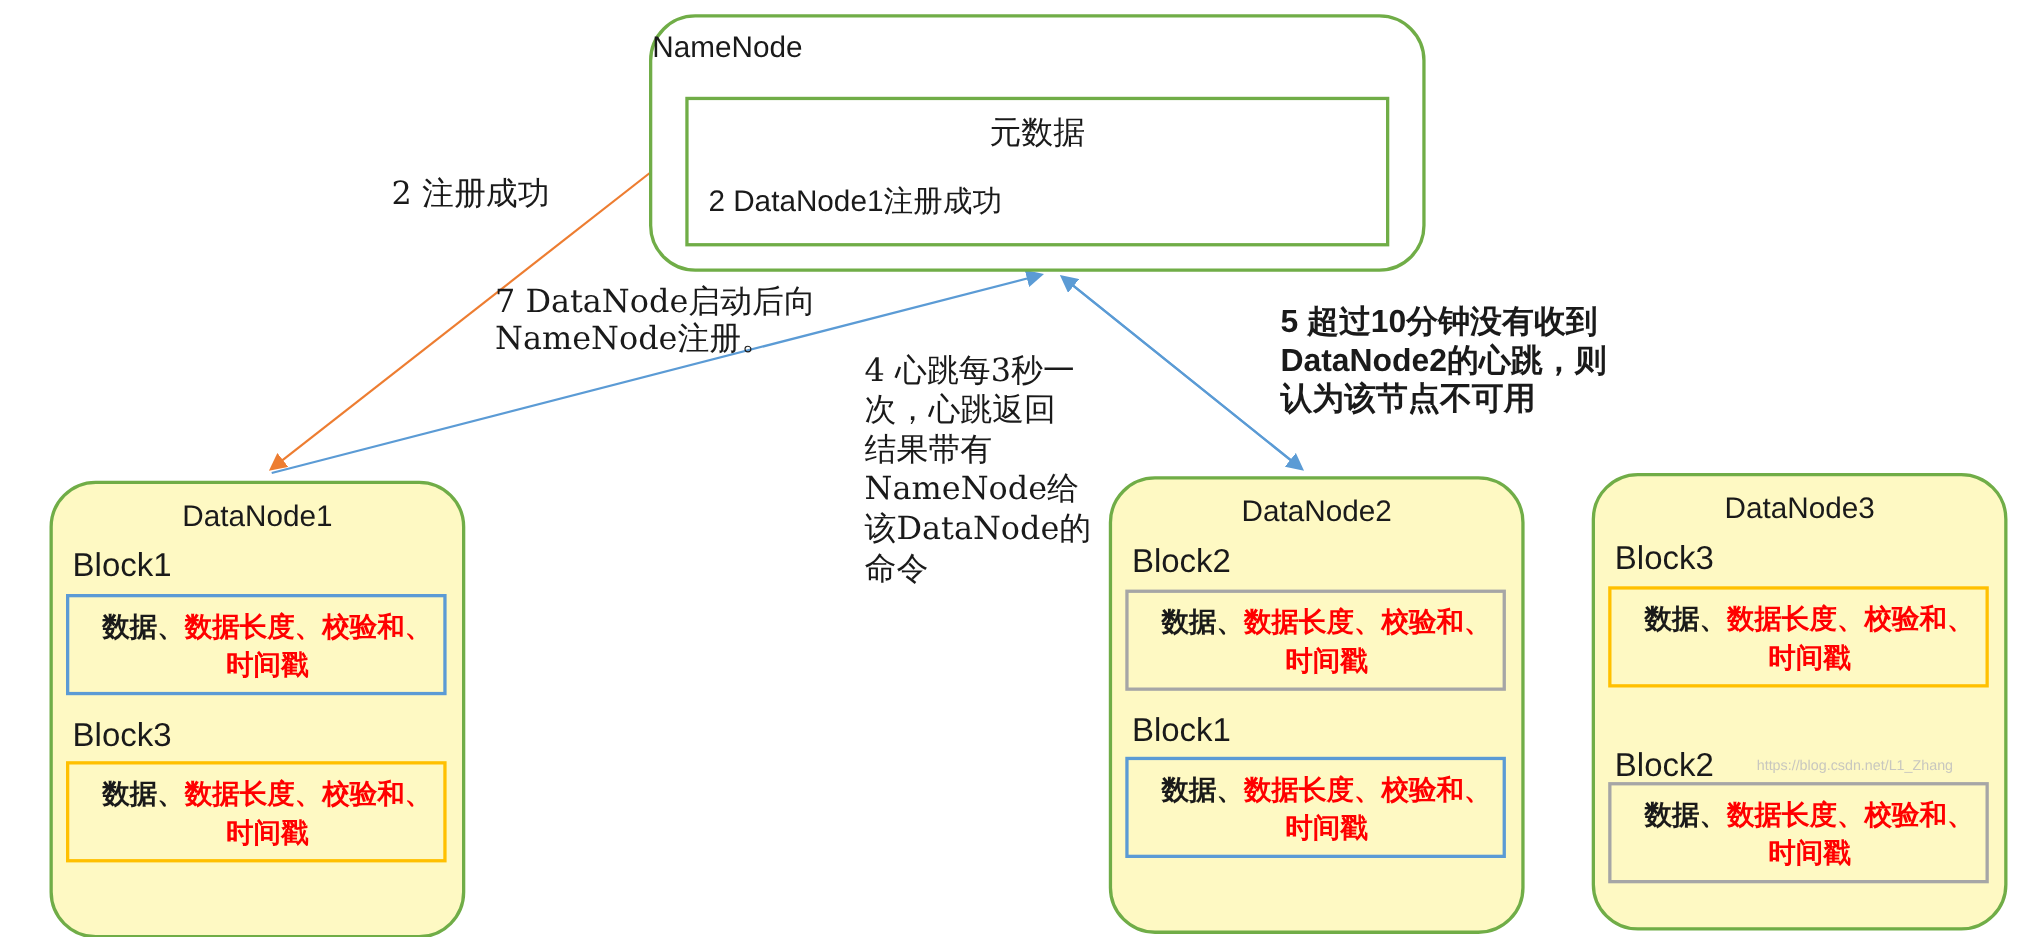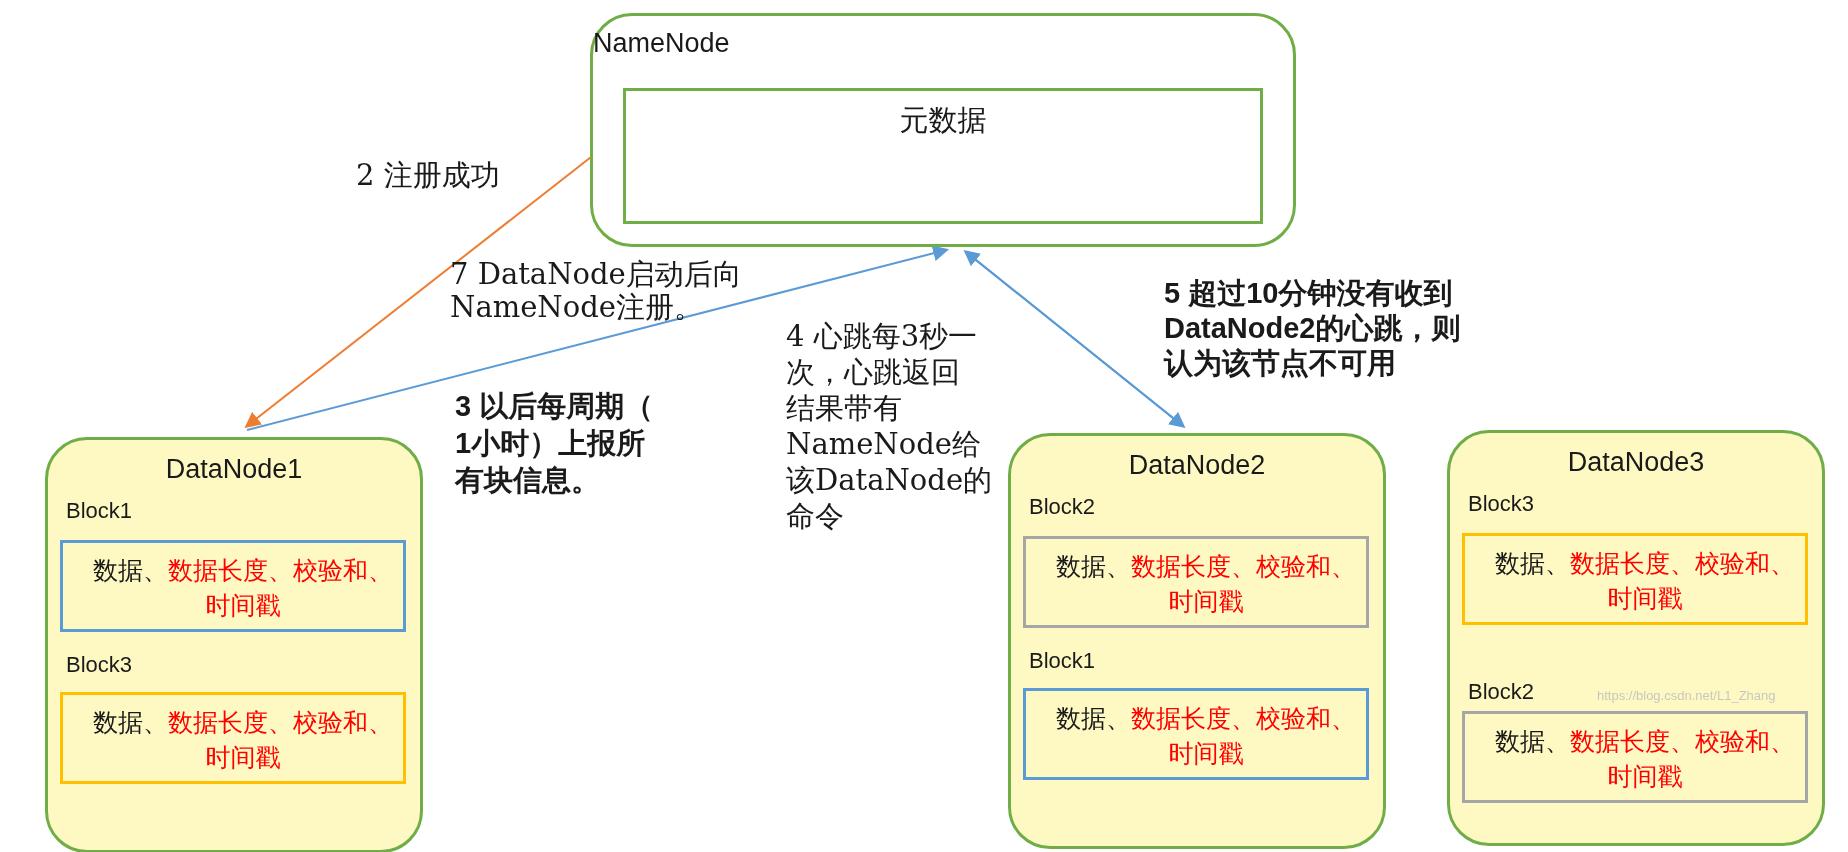--- a/index.html
+++ b/index.html
@@ -13,25 +13,25 @@
   .nn-title{margin-top:12px;font-size:27px;}
   .nn-inner{position:absolute;left:30px;top:72px;width:634px;height:130px;border:3px solid #70AD47;background:#fff;}
   .nn-meta{text-align:center;margin-top:10px;font-size:29px;font-family:"DejaVu Serif","Liberation Serif",serif;}
   .nn-msg{margin:24px 0 0 18px;font-size:27px;}
   
   .dn{position:absolute;width:372px;height:410px;border:3px solid #70AD47;border-radius:42px;background:#fef9c3;}
   .dn-1{left:45px;top:437px;}
   .dn-2{left:1008px;top:433px;}
   .dn-3{left:1447px;top:430px;}
   .dn-title{text-align:center;margin-top:14px;font-size:27px;}
-  .bk-label{position:absolute;left:18px;font-size:22px;}
+  .bk-label{position:absolute;left:18px;font-size:30px;}
   .bk-label1{top:58px;}
   .bk-label2{top:212px;}
   .bk-box{position:absolute;left:12px;right:14px;height:92px;border:3px solid #888;
-          text-align:center;font-size:25px;font-weight:400;line-height:35px;padding-top:10px;box-sizing:border-box;padding-left:20px;}
+          text-align:center;font-size:25px;font-weight:700;line-height:35px;padding-top:10px;box-sizing:border-box;padding-left:20px;}
   .bk-box1{top:100px;}
   .bk-box2{top:252px;}
   .dn-3 .bk-label2{top:246px;}
   .dn-3 .bk-box2{top:278px;}
   .red{color:#FF0000;}
   
   .lbl{position:absolute;white-space:pre-line;font-size:29px;}
   .serif{font-family:"DejaVu Serif","Liberation Serif",serif;}
   .lbl-1{left:450px;top:258px;line-height:33px;}
   .lbl-2{left:356px;top:156px;}
@@ -57,29 +57,27 @@
     <line x1="600" y1="150" x2="247" y2="426" stroke-width="2" marker-end="url(#arr-orange)" style="stroke: rgb(237, 125, 49);"></line>
     <line x1="247" y1="430" x2="946" y2="250" stroke-width="2" marker-end="url(#arr-blue)" style="stroke: rgb(91, 155, 213);"></line>
     <line x1="966" y1="252" x2="1183" y2="426" stroke-width="2" marker-end="url(#arr-blue)" style="stroke: rgb(91, 155, 213);"></line>
     <line x1="1183" y1="426" x2="966" y2="252" stroke-width="2" marker-end="url(#arr-blue)" style="stroke: rgb(91, 155, 213);"></line>
   </svg>
 
   <div class="nn-box" style="border-color: rgb(112, 173, 71);">
     <div class="nn-title">NameNode</div>
     <div class="nn-inner" style="border-color: rgb(112, 173, 71);">
       <div class="nn-meta">元数据</div>
+      <div class="nn-msg">2 DataNode1注册成功</div>
     </div>
   </div>
 
   <div class="lbl lbl-2 serif">2 注册成功</div>
   <div class="lbl lbl-1 serif">7 DataNode启动后向
 NameNode注册。</div>
-  <div class="lbl lbl-3">3 以后每周期（
-1小时）上报所
-有块信息。</div>
   <div class="lbl lbl-4 serif">4 心跳每3秒一
 次，心跳返回
 结果带有
 NameNode给
 该DataNode的
 命令</div>
   <div class="lbl lbl-5">5 超过10分钟没有收到
 DataNode2的心跳，则
 认为该节点不可用</div>
 

